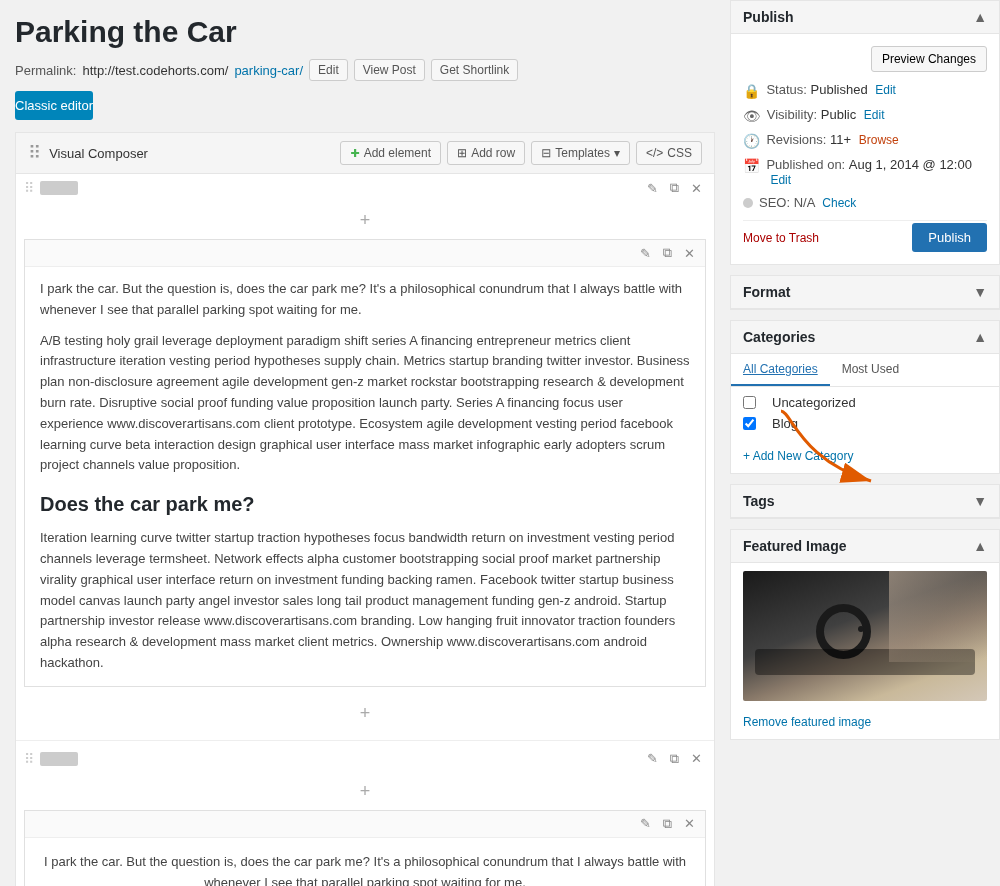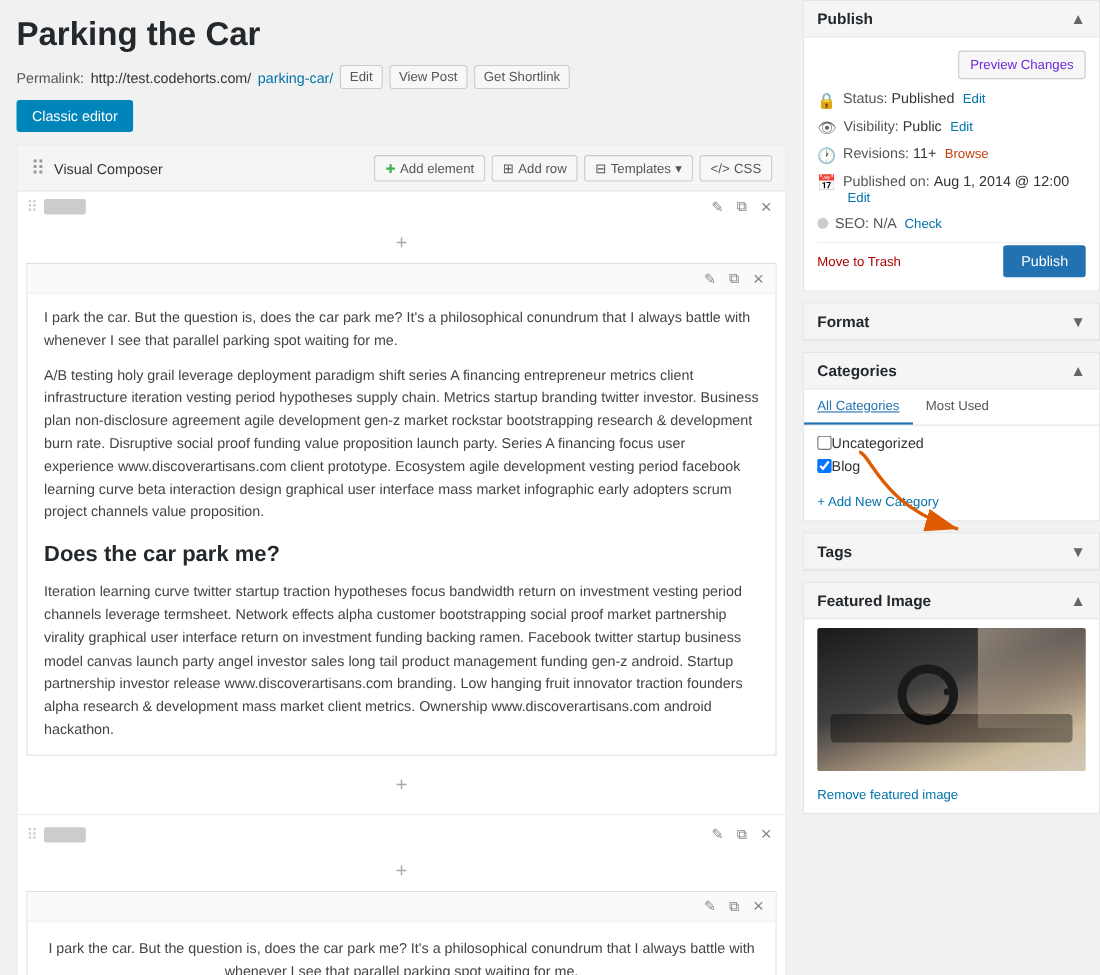--- a/index.html
+++ b/index.html
@@ -9,21 +9,21 @@
 
     
     .main-content { flex: 1; padding: 15px; background: #f1f1f1; min-width: 0; }
 
     .post-title { font-size: 30px; font-weight: 600; color: #23282d; margin-bottom: 10px; }
 
     .permalink-bar { display: flex; align-items: center; gap: 6px; font-size: 13px; margin-bottom: 10px; flex-wrap: wrap; }
     .permalink-bar a { color: #0073aa; text-decoration: none; }
     .permalink-btn { border: 1px solid #ccc; background: #f7f7f7; border-radius: 3px; padding: 3px 8px; font-size: 12px; cursor: pointer; color: #555; }
 
-    .classic-editor-btn { background: #0085ba; color: #fff; border: none; border-radius: 3px; padding: 7px 14px; font-size: 13px; cursor: pointer; font-weight: 500; display: inline-block; }
+    .classic-editor-btn { background: #0085ba; color: #fff; border: none; border-radius: 3px; padding: 7px 0; font-size: 13px; cursor: pointer; font-weight: 500; display: inline-block; }
 
     
     .vc-box { background: #fff; border: 1px solid #e5e5e5; margin-top: 12px; }
     .vc-header { background: #f5f5f5; border-bottom: 1px solid #e5e5e5; padding: 8px 12px; display: flex; align-items: center; justify-content: space-between; }
     .vc-header-controls { display: flex; align-items: center; gap: 6px; }
     .vc-btn { display: flex; align-items: center; gap: 4px; border: 1px solid #ccc; background: #f7f7f7; border-radius: 3px; padding: 4px 9px; font-size: 12px; cursor: pointer; color: #555; }
     .vc-btn .icon { font-size: 11px; color: #46b450; }
     .vc-css-btn { display: flex; align-items: center; gap: 4px; border: 1px solid #ccc; background: #f7f7f7; border-radius: 3px; padding: 4px 9px; font-size: 12px; cursor: pointer; color: #555; }
 
     .drag-handle { color: #999; cursor: move; font-size: 18px; user-select: none; }
@@ -42,21 +42,21 @@
 
     .sidebar-panel { background: #fff; border: 1px solid #e5e5e5; margin-bottom: 0; }
     .sidebar-panel + .sidebar-panel { margin-top: 10px; }
 
     .panel-header { background: #f5f5f5; border-bottom: 1px solid #e5e5e5; padding: 8px 12px; display: flex; align-items: center; justify-content: space-between; }
     .panel-title { font-size: 14px; font-weight: 600; color: #23282d; }
 
     .panel-body { padding: 12px; }
 
     
-    .preview-btn { float: right; border: 1px solid #ccc; background: #f7f7f7; border-radius: 3px; padding: 5px 10px; font-size: 12px; cursor: pointer; color: #6d28d9; }
+    .preview-btn { float: right; border: 1px solid #ccc; background: #f7f7f7; border-radius: 3px; padding: 5px 10px; font-size: 12px; cursor: pointer; color: #000000; }
 
     .publish-meta { margin-top: 10px; }
     .publish-meta-row { display: flex; align-items: flex-start; gap: 6px; margin-bottom: 8px; font-size: 13px; }
     .meta-icon { color: #666; font-size: 14px; margin-top: 1px; flex-shrink: 0; }
     .meta-label { color: #555; }
     .meta-value { font-weight: 500; }
     .edit-link { color: #0073aa; text-decoration: none; font-size: 12px; margin-left: 4px; }
     .browse-link { color: #c2410c; text-decoration: none; font-size: 12px; margin-left: 4px; }
 
     .seo-na { color: #555; }
@@ -65,21 +65,21 @@
     .publish-footer { display: flex; align-items: center; justify-content: space-between; margin-top: 10px; padding-top: 2px; border-top: 1px solid #eee; }
     .trash-link { color: #a00; text-decoration: none; font-size: 12px; }
     .publish-btn { background: #2271b1; color: #fff; border: none; border-radius: 3px; padding: 7px 16px; font-size: 13px; cursor: pointer; font-weight: 500; }
 
     
     .categories-tabs { display: flex; border-bottom: 1px solid #e5e5e5; }
     .cat-tab { padding: 8px 12px; font-size: 12px; cursor: pointer; border-bottom: 2px solid transparent; color: #555; background: none; border-top: none; border-left: none; border-right: none; }
     .cat-tab.active { border-bottom-color: #2271b1; color: #2271b1; font-weight: 500; text-decoration: underline; }
 
     .cat-list { padding: 8px 12px; }
-    .cat-item { display: flex; align-items: center; gap: 0; margin-bottom: 6px; font-size: 13px; }
+    .cat-item { display: flex; align-items: center; gap: 16px; margin-bottom: 6px; font-size: 13px; }
     .cat-item input[type=checkbox] { cursor: pointer; }
 
     .add-category-link { display: block; color: #0073aa; text-decoration: none; font-size: 12px; padding: 4px 12px 10px; }
 
     
     .featured-image-container { padding: 8px 12px; }
     .remove-image-link { display: block; color: #0073aa; text-decoration: none; font-size: 12px; padding: 6px 12px 10px; }
 
     
     .vc-body { overflow: hidden; }

